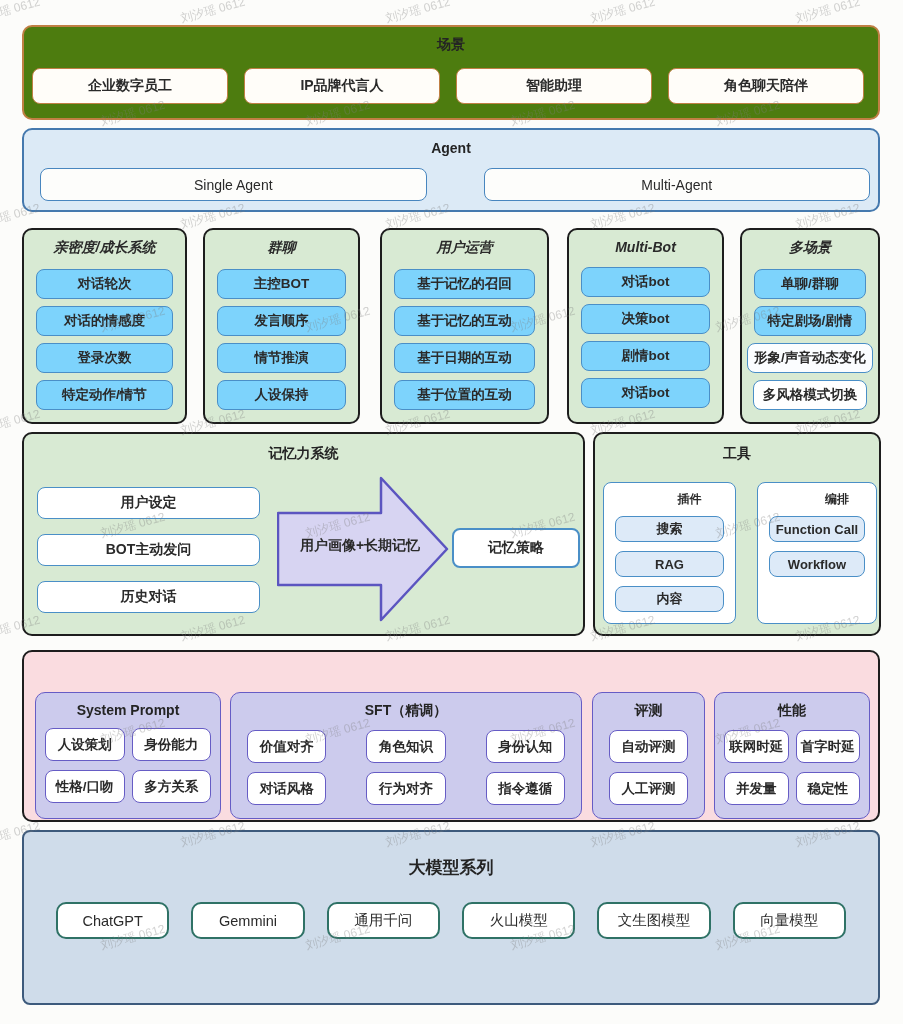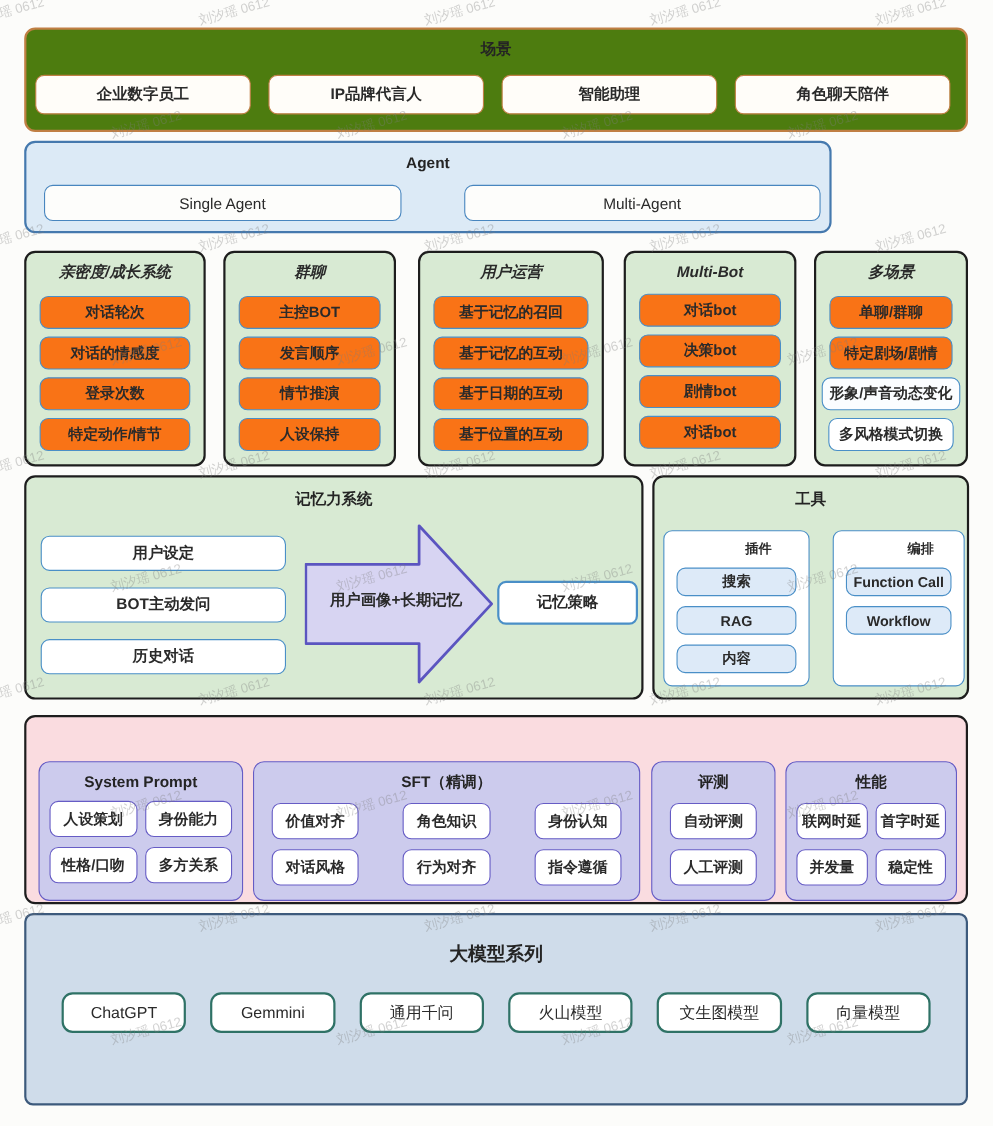--- a/index.html
+++ b/index.html
@@ -12,39 +12,39 @@
 
   
   .scene { left:22px; top:25px; width:858px; height:95px;
            background:#4d7c0f; border:2px solid #c07f44; padding-top:9px; }
   .scene-row { display:flex; gap:16px; padding:14px 14px 0 8px; }
   .scene-box { flex:1; height:36px; background:#fffdf9; border:1.5px solid #c07f44;
                border-radius:8px; display:flex; align-items:center; justify-content:center;
                font-weight:bold; font-size:14px; }
 
   
-  .agent { left:22px; top:128px; width:734px; height:84px;
+  .agent { left:22px; top:128px; width:858px; height:84px;
            background:#dceaf6; border:2px solid #4579ae; padding-top:10px; }
   .agent-row { display:flex; gap:57px; padding:12px 8px 0 16px; }
   .agent-box { flex:1; height:33px; background:#fdfdfb; border:1.5px solid #4886bf;
                border-radius:8px; display:flex; align-items:center; justify-content:center;
                font-size:14px; }
 
   
   .caps { left:22px; top:228px; width:858px; height:196px; display:flex;
           background:transparent; }
   .col { background:#d8ead3; border:2px solid #1d1d1d; border-radius:10px;
          padding-top:9px; display:flex; flex-direction:column; }
   .col1 { width:165px; margin-right:16px; }
   .col2 { width:157px; margin-right:20px; }
   .col3 { width:169px; margin-right:18px; }
   .col4 { width:157px; margin-right:16px; }
   .col5 { width:140px; }
   .col-title { text-align:center; font-weight:bold; font-size:14px; margin-bottom:12px;font-style:italic; }
-  .chip { height:30px; margin:0 12px 7px 12px; background:#f97316;
+  .chip { height:30px; margin:0 12px 7px 12px; background:#7dd3fc;
           border:1.5px solid #4a8fc7; border-radius:8px;
           display:flex; align-items:center; justify-content:center;
           font-weight:bold; font-size:13.5px; white-space:nowrap; }
   .chip.wide { margin-left:5px; margin-right:5px; background:#fbfdff; }
   .chip.narrow { margin-left:11px; margin-right:11px; background:#ffffff; }
 
   
   .memory { left:22px; top:432px; width:563px; height:204px;
             background:#d8ead3; border:2px solid #1d1d1d; padding-top:11px; }
   .mem-src { position:absolute; left:13px; width:223px; height:32px;

